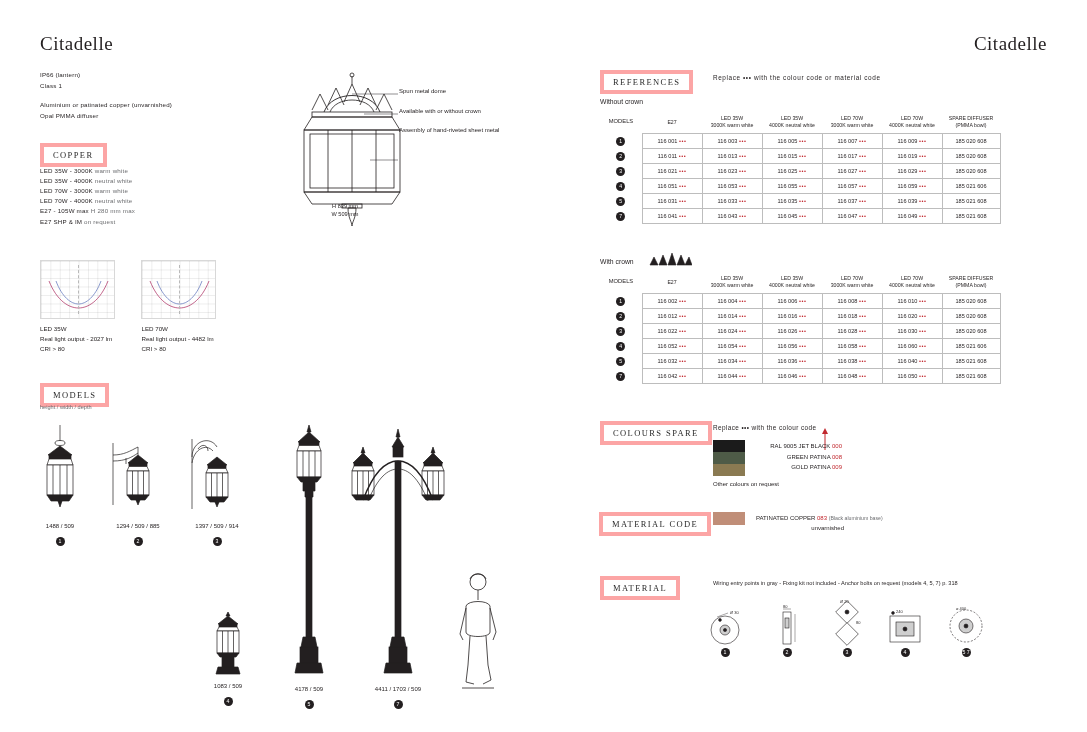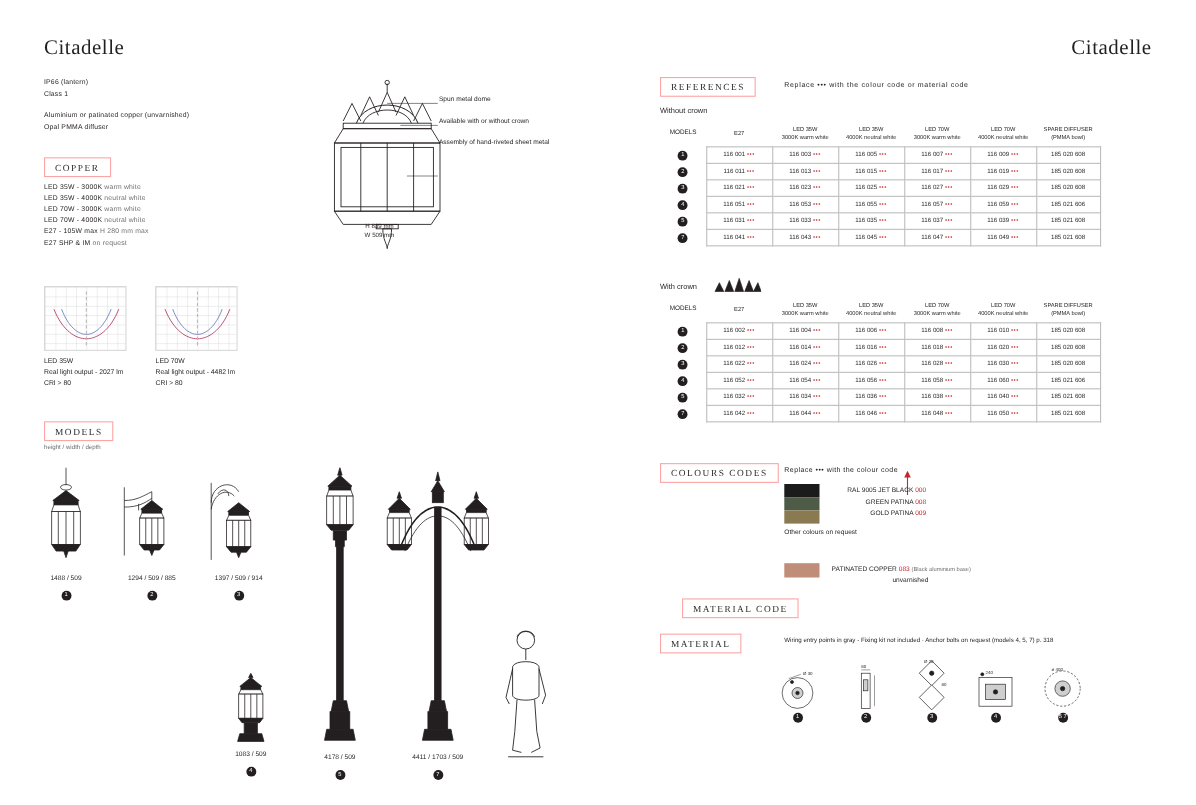--- a/index.html
+++ b/index.html
@@ -17,21 +17,21 @@
   
   .title-serif {
     font-family:"Liberation Serif", serif;
     font-size:19px;
     letter-spacing:0.5px;
     color:#231f20;
     font-weight:400;
   }
   .boxhead {
     display:inline-block;
-    border:1px solid #fca5a5;
+    border:4px solid #fca5a5;
     padding:3px 9px 3px 9px;
     font-size:8.5px;
     letter-spacing:1.4px;
     color:#2b2b2b;
     font-family:"Liberation Serif", serif;
   }
   .tiny { font-size:6.2px; letter-spacing:0.2px; line-height:1.55; }
   .red { color:#c1272d; }
   .gray { color:#6d6e71; }
 
@@ -116,21 +116,21 @@
   .dots { color:#c1272d; letter-spacing:0.5px; }
 
   
   #colours-head { position:absolute; left:600px; top:421px; }
   #colours-note { position:absolute; left:713px; top:424px; font-size:6.4px; letter-spacing:0.4px;}
   .swatch { width:32px; height:12px; display:block; }
   #colour-list { position:absolute; left:750px; top:441px; font-size:6px; line-height:1.75; text-align:right; width:92px;}
   #colour-other { position:absolute; left:713px; top:481px; font-size:6px; }
   #colour-arrow { position:absolute; left:820px; top:428px; }
 
-  #material-head { position:absolute; left:620px; top:512px;margin-top:32px; }
+  #material-head { position:absolute; left:599px; top:512px; }
   #material-text { position:absolute; left:756px; top:514px; font-size:6px; line-height:1.6; }
 
   #mounting-head { position:absolute; left:600px; top:576px; }
   #mounting-note { position:absolute; left:713px; top:580px; font-size:5.6px; color:#231f20; }
   .mount-item { position:absolute; text-align:center; font-size:5px; }
   .mount-badge {
     display:inline-block; width:9px; height:9px; line-height:9px;
     border-radius:50%; background:#231f20; color:#fff;
     font-size:5.2px; text-align:center;
   }
@@ -582,21 +582,21 @@
           <td><span>116 044</span> <span class="dots">•••</span></td>
           <td><span>116 046</span> <span class="dots">•••</span></td>
           <td><span>116 048</span> <span class="dots">•••</span></td>
           <td><span>116 050</span> <span class="dots">•••</span></td>
           <td><span>185 021 608</span></td>
         </tr>
       </tbody>
     </table>
   </div>
 
-  <div id="colours-head" class="boxhead">COLOURS CODES</div>
+  <div id="colours-head" class="boxhead">COLOURS SPARE</div>
   <div id="colours-note">Replace ••• with the colour code</div>
   <div id="colour-arrow">
     <svg width="10" height="22" viewBox="0 0 10 22">
       <path d="M5,22 L5,4" stroke="#c1272d" stroke-width="1" fill="none"></path>
       <path d="M5,0 L8,6 L2,6 Z" fill="#c1272d"></path>
     </svg>
   </div>
 
   <div style="position:absolute; left:713px; top:440px;">
     <div class="swatch" style="background:#1b1b1b"></div>

